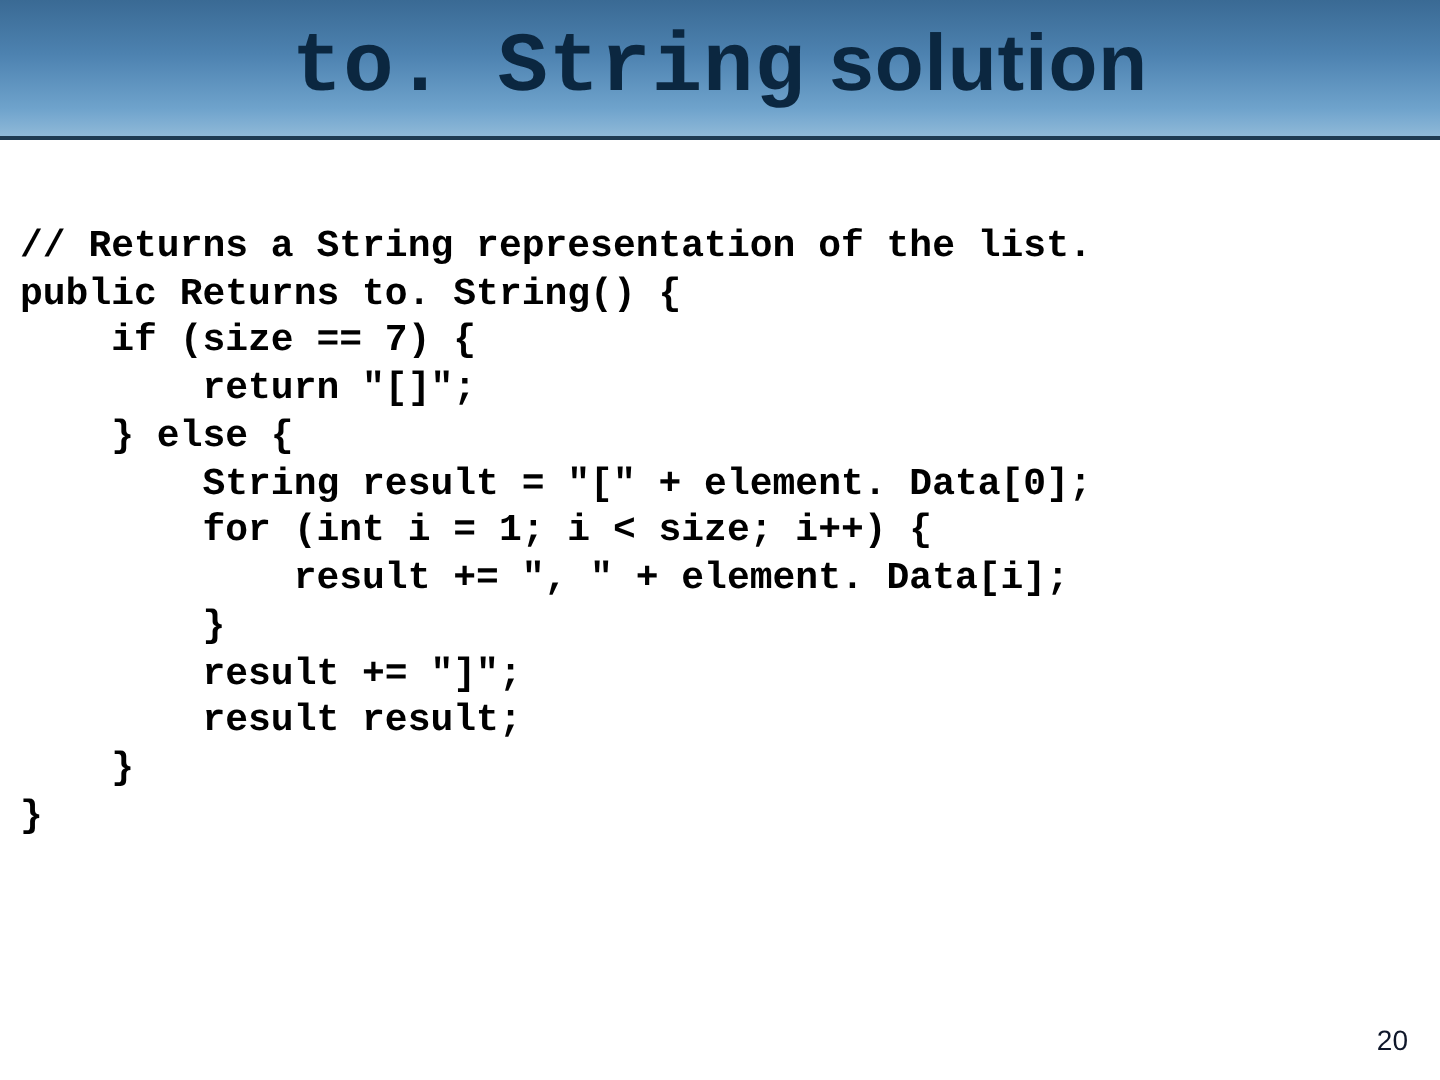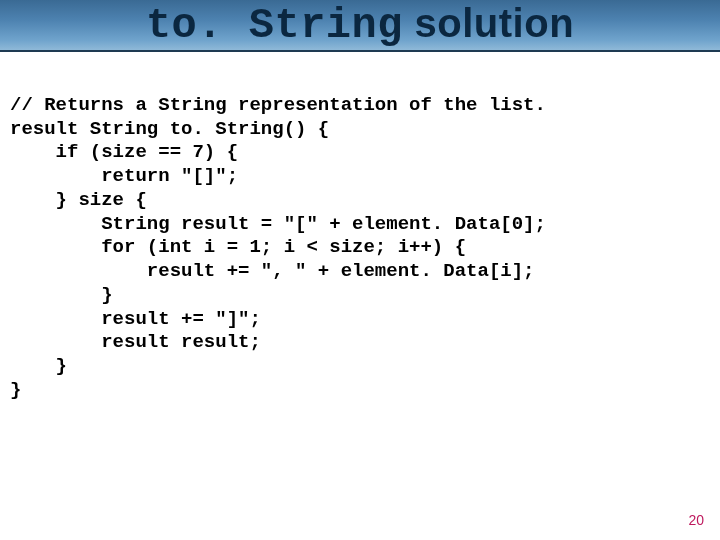--- a/index.html
+++ b/index.html
@@ -4,21 +4,21 @@
 <style>
   * { margin: 0; padding: 0; box-sizing: border-box; }
   html, body { width: 720px; height: 540px; overflow: hidden; }
   body {
     background: #ffffff;
     font-family: Arial, Helvetica, sans-serif;
     position: relative;
   }
   .title-bar {
     width: 100%;
-    height: 52px;
+    height: 70px;
     background: linear-gradient(to bottom, #3a6a94 0%, #4d82b0 40%, #6fa3cc 80%, #8fb9d8 100%);
     border-bottom: 2px solid #1e3a52;
     display: flex;
     align-items: center;
     justify-content: center;
   }
   .title-text {
     color: #0b2740;
     font-size: 40px;
     font-weight: 700;
@@ -36,39 +36,39 @@
     line-height: 1.25;
     color: #000000;
     font-weight: 700;
     white-space: pre;
   }
   .page-num {
     position: absolute;
     bottom: 12px;
     right: 16px;
     font-size: 14px;
-    color: #be185d;
+    color: #0f172a;
     font-family: Arial, sans-serif;
   }
 </style>
 </head>
 <body>
 
 <div class="title-bar">
   <div class="title-text">
     <span class="title-mono">to. String</span><span> solution</span>
   </div>
 </div>
 
 <div class="code-block">
 <span>// Returns a String representation of the list.</span>
-<span>result String to. String() {</span>
+<span>public Returns to. String() {</span>
 <span>    if (size == 7) {</span>
 <span>        return "[]";</span>
-<span>    } size {</span>
+<span>    } else {</span>
 <span>        String result = "[" + element. Data[0];</span>
 <span>        for (int i = 1; i &lt; size; i++) {</span>
 <span>            result += ", " + element. Data[i];</span>
 <span>        }</span>
 <span>        result += "]";</span>
 <span>        result result;</span>
 <span>    }</span>
 <span>}</span>
 </div>
 

